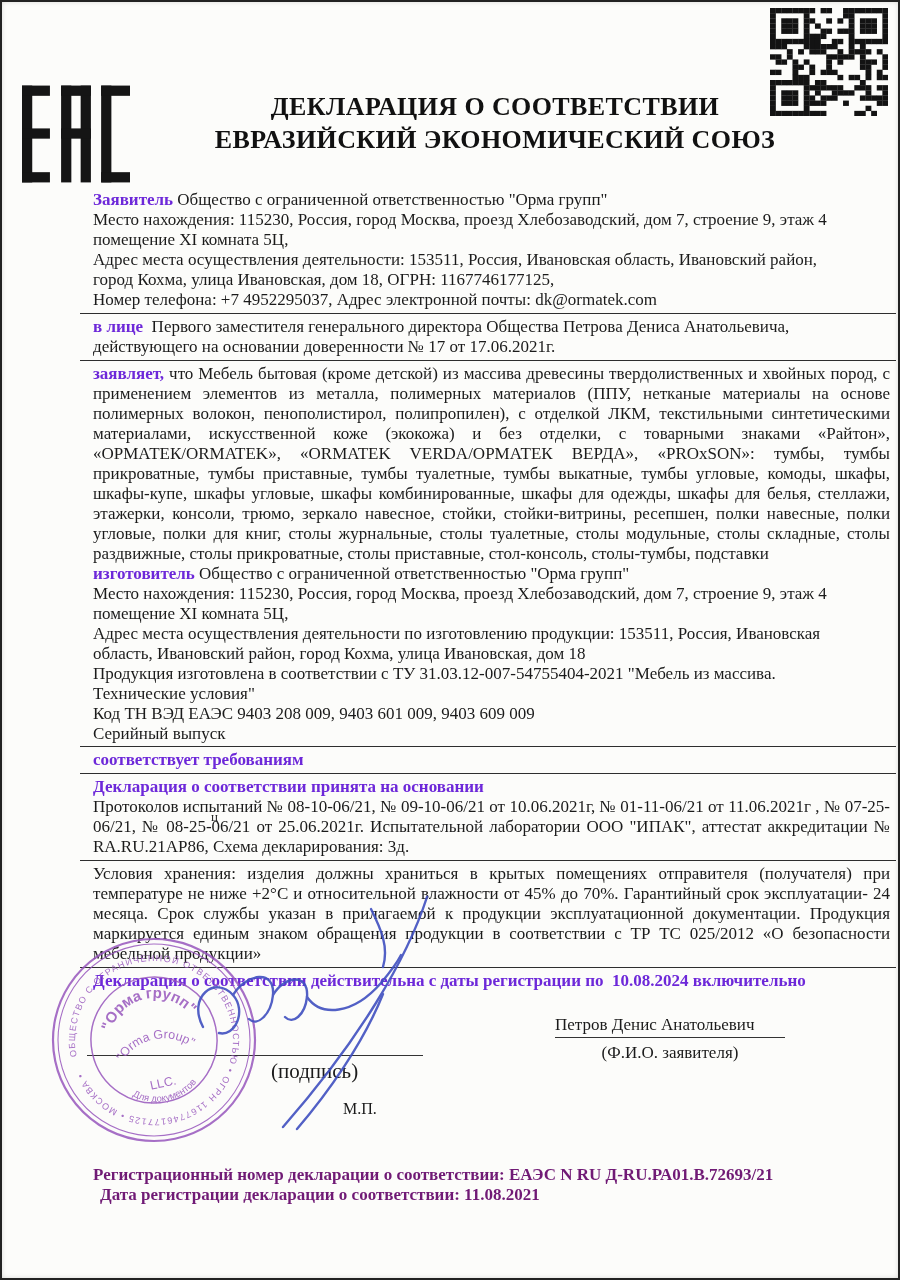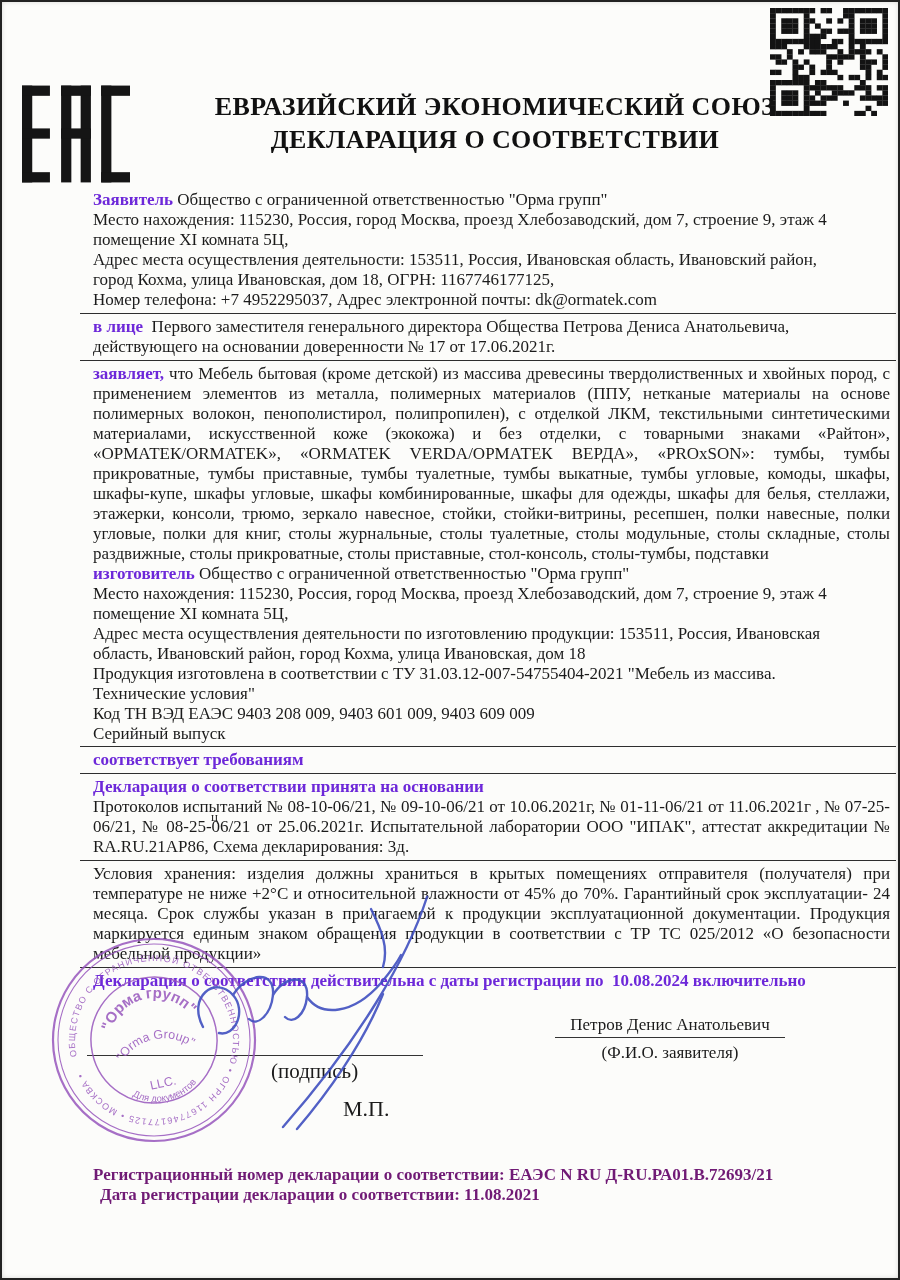--- a/index.html
+++ b/index.html
@@ -29,22 +29,22 @@
   b{color:#6d28d9;}
   .rule{border-top:1.7px solid #2e2e2e;margin:3px -6px 3px -13px;height:0;}
   .mt2{margin-top:2px;} .mt6{margin-top:6px;}
   .keep-ws{white-space:pre-wrap;}
   .rel{position:relative;}
   .stray{position:absolute;left:118px;top:30px;font-size:13px;color:#222;}
   
   .sig-row{position:relative;height:148px;margin-top:12px;}
   .sig-line{position:absolute;left:-6px;top:52px;width:336px;border-bottom:1.6px solid #333;}
   .sig-caption{position:absolute;left:178px;top:58px;font-size:21px;}
-  .mp{position:absolute;left:250px;top:96px;font-size:22px;}
-  .fio{position:absolute;left:462px;top:12px;width:230px;text-align:center;border-bottom:1.5px solid #333;padding-bottom:2px;font-size:17px;}
+  .mp{position:absolute;left:250px;top:96px;font-size:16px;}
+  .fio{position:absolute;left:462px;top:12px;width:230px;text-align:left;border-bottom:1.5px solid #333;padding-bottom:2px;font-size:17px;}
   .fio-caption{position:absolute;left:462px;top:40px;width:230px;text-align:center;font-size:17px;}
   
   .stamp{position:absolute;left:-46px;top:-70px;width:214px;height:214px;transform:rotate(-12deg);opacity:.85;z-index:3;pointer-events:none;}
   .stamp text{font-family:"Liberation Sans","DejaVu Sans",sans-serif;}
   .scribble{position:absolute;left:82px;top:-114px;width:302px;height:252px;z-index:4;pointer-events:none;}
   
   .reg{margin-top:14px;font-weight:bold;color:#701a75;}
   .reg .date{padding-left:7px;}
 </style>
 </head>
@@ -296,22 +296,22 @@
         <rect x="42" y="0" width="11" height="104"></rect>
           <rect x="63" y="0" width="11" height="104"></rect>
         <rect x="42" y="0" width="32" height="11"></rect>
           <rect x="42" y="46" width="32" height="11"></rect>
         <rect x="85" y="0" width="11" height="104"></rect>
           <rect x="85" y="0" width="31" height="11"></rect>
         <rect x="85" y="93" width="31" height="11"></rect>
       </g>
     </svg>
     <div class="titles">
+      <div class="title-line">ДЕКЛАРАЦИЯ О СООТВЕТСТВИИ</div>
       <div class="title-line">ЕВРАЗИЙСКИЙ ЭКОНОМИЧЕСКИЙ СОЮЗ</div>
-      <div class="title-line">ДЕКЛАРАЦИЯ О СООТВЕТСТВИИ</div>
     </div>
   </div>
 
   <div class="inner">
 
     <div class="para mt6">
       <div><b>Заявитель</b>
         <span>Общество с ограниченной ответственностью "Орма групп"</span></div>
       <div class="lines">Место нахождения: 115230, Россия, город Москва, проезд Хлебозаводский, дом 7, строение 9, этаж 4
 помещение XI комната 5Ц,

